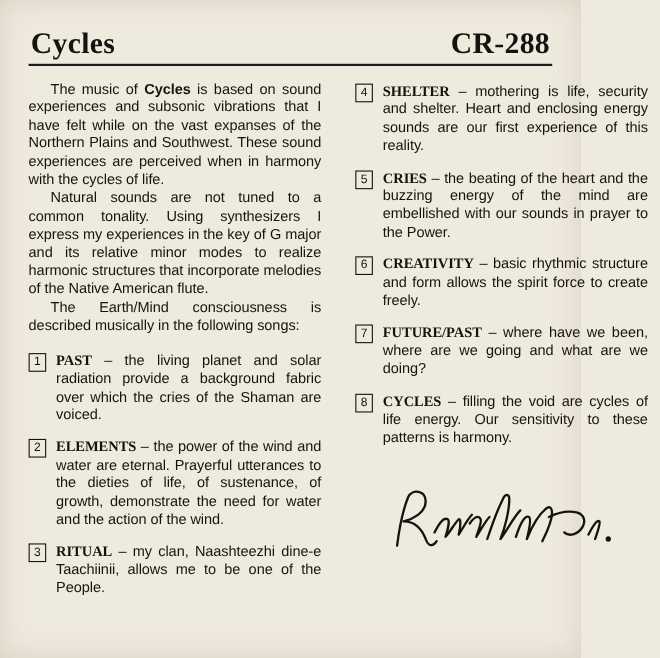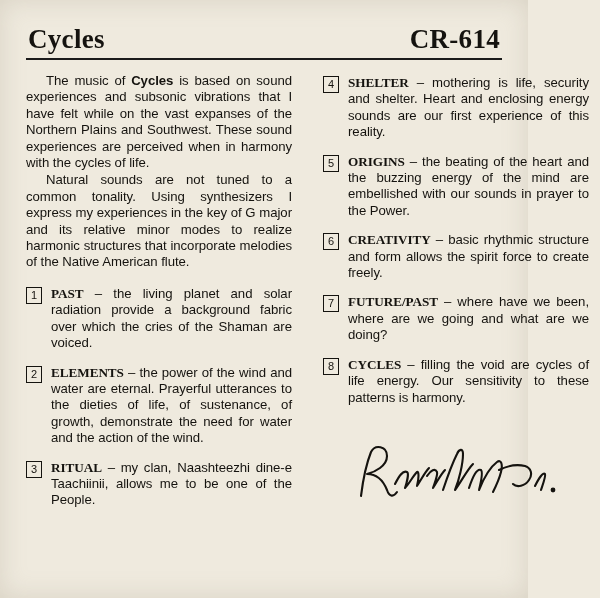--- a/index.html
+++ b/index.html
@@ -117,31 +117,32 @@
   }
   .signature svg { display: block; }
 </style>
 </head>
 <body>
 
 <div class="page">
 
   <div class="header">
     <div class="album-title">Cycles</div>
-    <div class="catalog-number">CR-614</div>
+    <div class="catalog-number">CR-288</div>
   </div>
 
   <div class="columns">
 
     <div class="col">
 
       <p class="para"><span>The music of </span><b>Cycles</b><span> is based on sound experiences and subsonic vibrations that I have felt while on the vast expanses of the Northern Plains and Southwest. These sound experiences are perceived when in harmony with the cycles of life.</span></p>
 
       <p class="para">Natural sounds are not tuned to a common tonality. Using synthesizers I express my experiences in the key of G major and its relative minor modes to realize harmonic structures that incorporate melodies of the Native American flute.</p>
 
+      <p class="para">The Earth/Mind consciousness is described musically in the following songs:</p>
 
       <div class="track first-track">
         <div class="track-num">1</div>
         <div class="track-text"><span class="t-name">PAST</span><span> – the living planet and solar radiation provide a background fabric over which the cries of the Shaman are voiced.</span></div>
       </div>
 
       <div class="track">
         <div class="track-num">2</div>
         <div class="track-text"><span class="t-name">ELEMENTS</span><span> – the power of the wind and water are eternal. Prayerful utterances to the dieties of life, of sustenance, of growth, demonstrate the need for water and the action of the wind.</span></div>
       </div>
@@ -155,21 +156,21 @@
 
     <div class="col">
 
       <div class="track" style="margin-top:2px;">
         <div class="track-num">4</div>
         <div class="track-text"><span class="t-name">SHELTER</span><span> – mothering is life, security and shelter. Heart and enclosing energy sounds are our first experience of this reality.</span></div>
       </div>
 
       <div class="track">
         <div class="track-num">5</div>
-        <div class="track-text"><span class="t-name">ORIGINS</span><span> – the beating of the heart and the buzzing energy of the mind are embellished with our sounds in prayer to the Power.</span></div>
+        <div class="track-text"><span class="t-name">CRIES</span><span> – the beating of the heart and the buzzing energy of the mind are embellished with our sounds in prayer to the Power.</span></div>
       </div>
 
       <div class="track">
         <div class="track-num">6</div>
         <div class="track-text"><span class="t-name">CREATIVITY</span><span> – basic rhythmic structure and form allows the spirit force to create freely.</span></div>
       </div>
 
       <div class="track">
         <div class="track-num">7</div>
         <div class="track-text"><span class="t-name">FUTURE/PAST</span><span> – where have we been, where are we going and what are we doing?</span></div>

